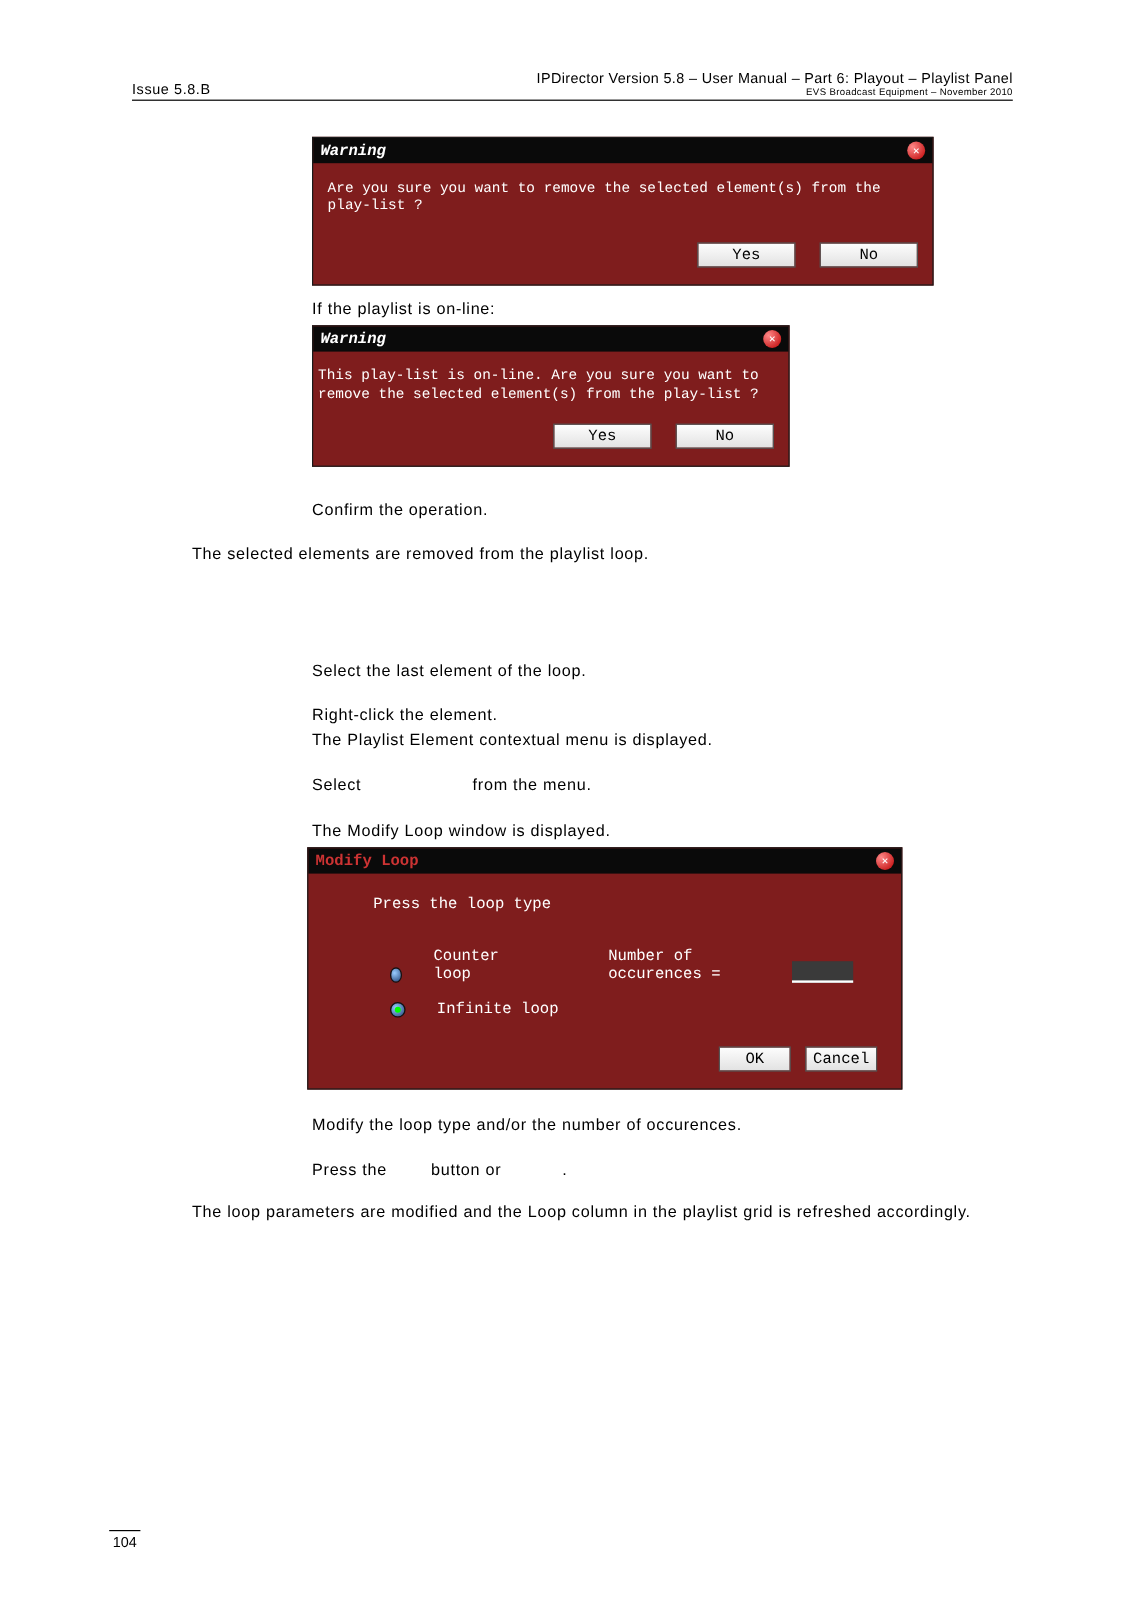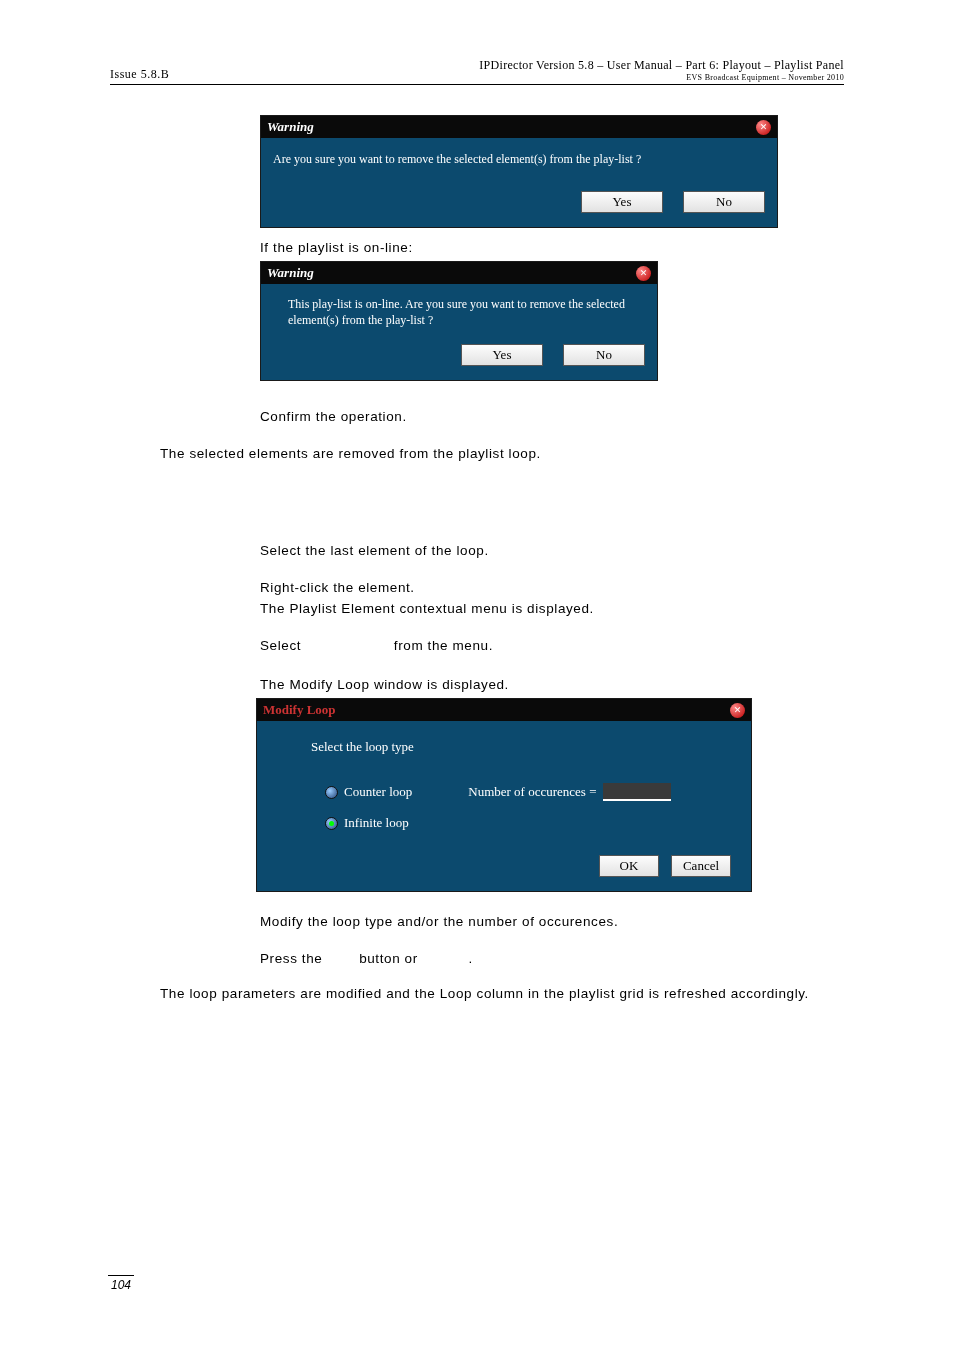--- a/index.html
+++ b/index.html
@@ -1,51 +1,51 @@
 <!DOCTYPE html>
 <html><head>
 <meta charset="utf-8">
 <style>
   * { box-sizing: border-box; margin: 0; padding: 0; }
   html, body { width: 954px; height: 1350px; background: #fff; font-family: Arial, Helvetica, sans-serif; }
   .page { width: 954px; height: 1350px; position: relative; padding: 58px 110px 40px 110px; }
-  .header-row { display: flex; justify-content: space-between; align-items: flex-end; border-bottom: 1px solid #000; padding-bottom: 2px; font-family: Liberation Serif, serif; }
+  .header-row { display: flex; justify-content: space-between; align-items: flex-end; border-bottom: 1px solid #000; padding-bottom: 2px; }
   .issue { font-size: 12px; letter-spacing: 0.5px; }
   .header-right { text-align: right; }
   .header-right .line1 { font-size: 12px; letter-spacing: 0.3px; }
   .header-right .line2 { font-size: 8px; letter-spacing: 0.3px; }
   .content { margin-top: 30px; }
   .content p { font-size: 13.5px; letter-spacing: 0.6px; color: #000; }
   .inset { margin-left: 150px; }
   .pmain { margin-left: 50px; }
 
   
-  .dialog { background: #0c4a6e; border: 1px solid #1a1a1a; color: #fff; font-family: Liberation Serif, serif; }
+  .dialog { background: #7f1d1d; border: 1px solid #1a1a1a; color: #fff; font-family: Liberation Mono, monospace; }
   .dialog .titlebar { background: #0a0a0a; padding: 3px 6px; display: flex; justify-content: space-between; align-items: center; }
   .dialog .titlebar .t { font-weight: bold; font-size: 13px; font-style: italic; }
   .dialog .titlebar .t.red { color: #c33; font-style: normal; }
   .dialog .closebtn { width: 15px; height: 15px; border-radius: 50%; background: radial-gradient(circle at 30% 30%, #f88, #b00); display: flex; align-items: center; justify-content: center; font-size: 9px; color: #fff; }
   .dialog .body { padding: 14px 12px 14px 12px; font-size: 12px; color: #fff; }
   .dialog .btns { display: flex; justify-content: flex-end; gap: 20px; padding: 10px 12px 14px; }
   .dbtn { background: linear-gradient(#fdfdfd,#e2e2e2); border: 1px solid #555; padding: 2px 0; width: 82px; text-align: center; color: #000; font-size: 13px; }
 
   .warn1 { width: 518px; margin-left: 150px; }
   .warn2 { width: 398px; margin-left: 150px; margin-top: 4px; }
 
   
   .modloop { width: 496px; margin-left: 146px; margin-top: 6px; }
   .modloop .body { padding: 18px 40px 4px 54px; }
-  .modloop .rowx { display: flex; align-items: center; gap: 6px; margin-top: 20px; }
+  .modloop .rowx { display: flex; align-items: flex-end; gap: 26px; margin-top: 20px; }
   .radio { width: 13px; height: 13px; border-radius: 50%; background: radial-gradient(circle at 35% 35%, #9cf, #247); border: 1px solid #111; display: inline-flex; align-items: center; justify-content: center; margin-left: 14px; }
   .radio .dot { width: 5px; height: 5px; border-radius: 50%; background: #0f0; }
   .occ-input { width: 68px; height: 18px; background: #3a3a3a; border: none; border-bottom: 2px solid #fff; }
   .modloop .btns { gap: 12px; padding: 20px 20px 14px; }
   .modloop .btns .dbtn { width: 60px; }
 
-  .footer { position: absolute; bottom: 58px; left: 108px; font-size: 12px; border-top: 1px solid #000; padding: 2px 3px 0; font-style: italic; }
+  .footer { position: absolute; bottom: 58px; left: 91px; font-size: 12px; border-top: 1px solid #000; padding: 2px 3px 0; }
 </style>
 </head>
 <body>
 
 <div class="page">
 
   <div class="header-row">
     <div class="issue">Issue 5.8.B</div>
     <div class="header-right">
       <div class="line1">IPDirector Version 5.8 – User Manual – Part 6: Playout – Playlist Panel</div>
@@ -67,21 +67,21 @@
       </div>
     </div>
 
     <p style="margin:12px 0 6px 150px;">If the playlist is on-line:</p>
 
     <div class="dialog warn2">
       <div class="titlebar">
         <span class="t">Warning</span>
         <span class="closebtn">✕</span>
       </div>
-      <div class="body" style="padding:12px 12px 6px 27px; line-height:1.35;">This play-list is on-line. Are you sure you want to remove the selected element(s) from the play-list ?</div>
+      <div class="body" style="padding:12px 12px 6px 4px; line-height:1.35;">This play-list is on-line. Are you sure you want to remove the selected element(s) from the play-list ?</div>
       <div class="btns">
         <div class="dbtn">Yes</div>
         <div class="dbtn">No</div>
       </div>
     </div>
 
     <p class="inset" style="margin-top:28px;">Confirm the operation.</p>
     <p class="pmain" style="margin-top:22px;">The selected elements are removed from the playlist loop.</p>
 
     <p class="inset" style="margin-top:82px;">Select the last element of the loop.</p>
@@ -93,21 +93,21 @@
       <span> from the menu.</span>
     </p>
     <p class="inset" style="margin-top:24px;">The Modify Loop window is displayed.</p>
 
     <div class="dialog modloop">
       <div class="titlebar">
         <span class="t red">Modify Loop</span>
         <span class="closebtn">✕</span>
       </div>
       <div class="body">
-        <div style="font-size:13px;">Select the loop type</div>
+        <div style="font-size:13px;">Press the loop type</div>
         <div class="rowx" style="margin-top:28px;">
           <span class="radio"></span>
           <span style="font-size:13px;">Counter loop</span>
           <span style="font-size:13px; margin-left:50px;">Number of occurences =</span>
           <span class="occ-input"></span>
         </div>
         <div class="rowx" style="margin-top:14px;">
           <span class="radio">
               <span class="dot"></span>
             </span>

